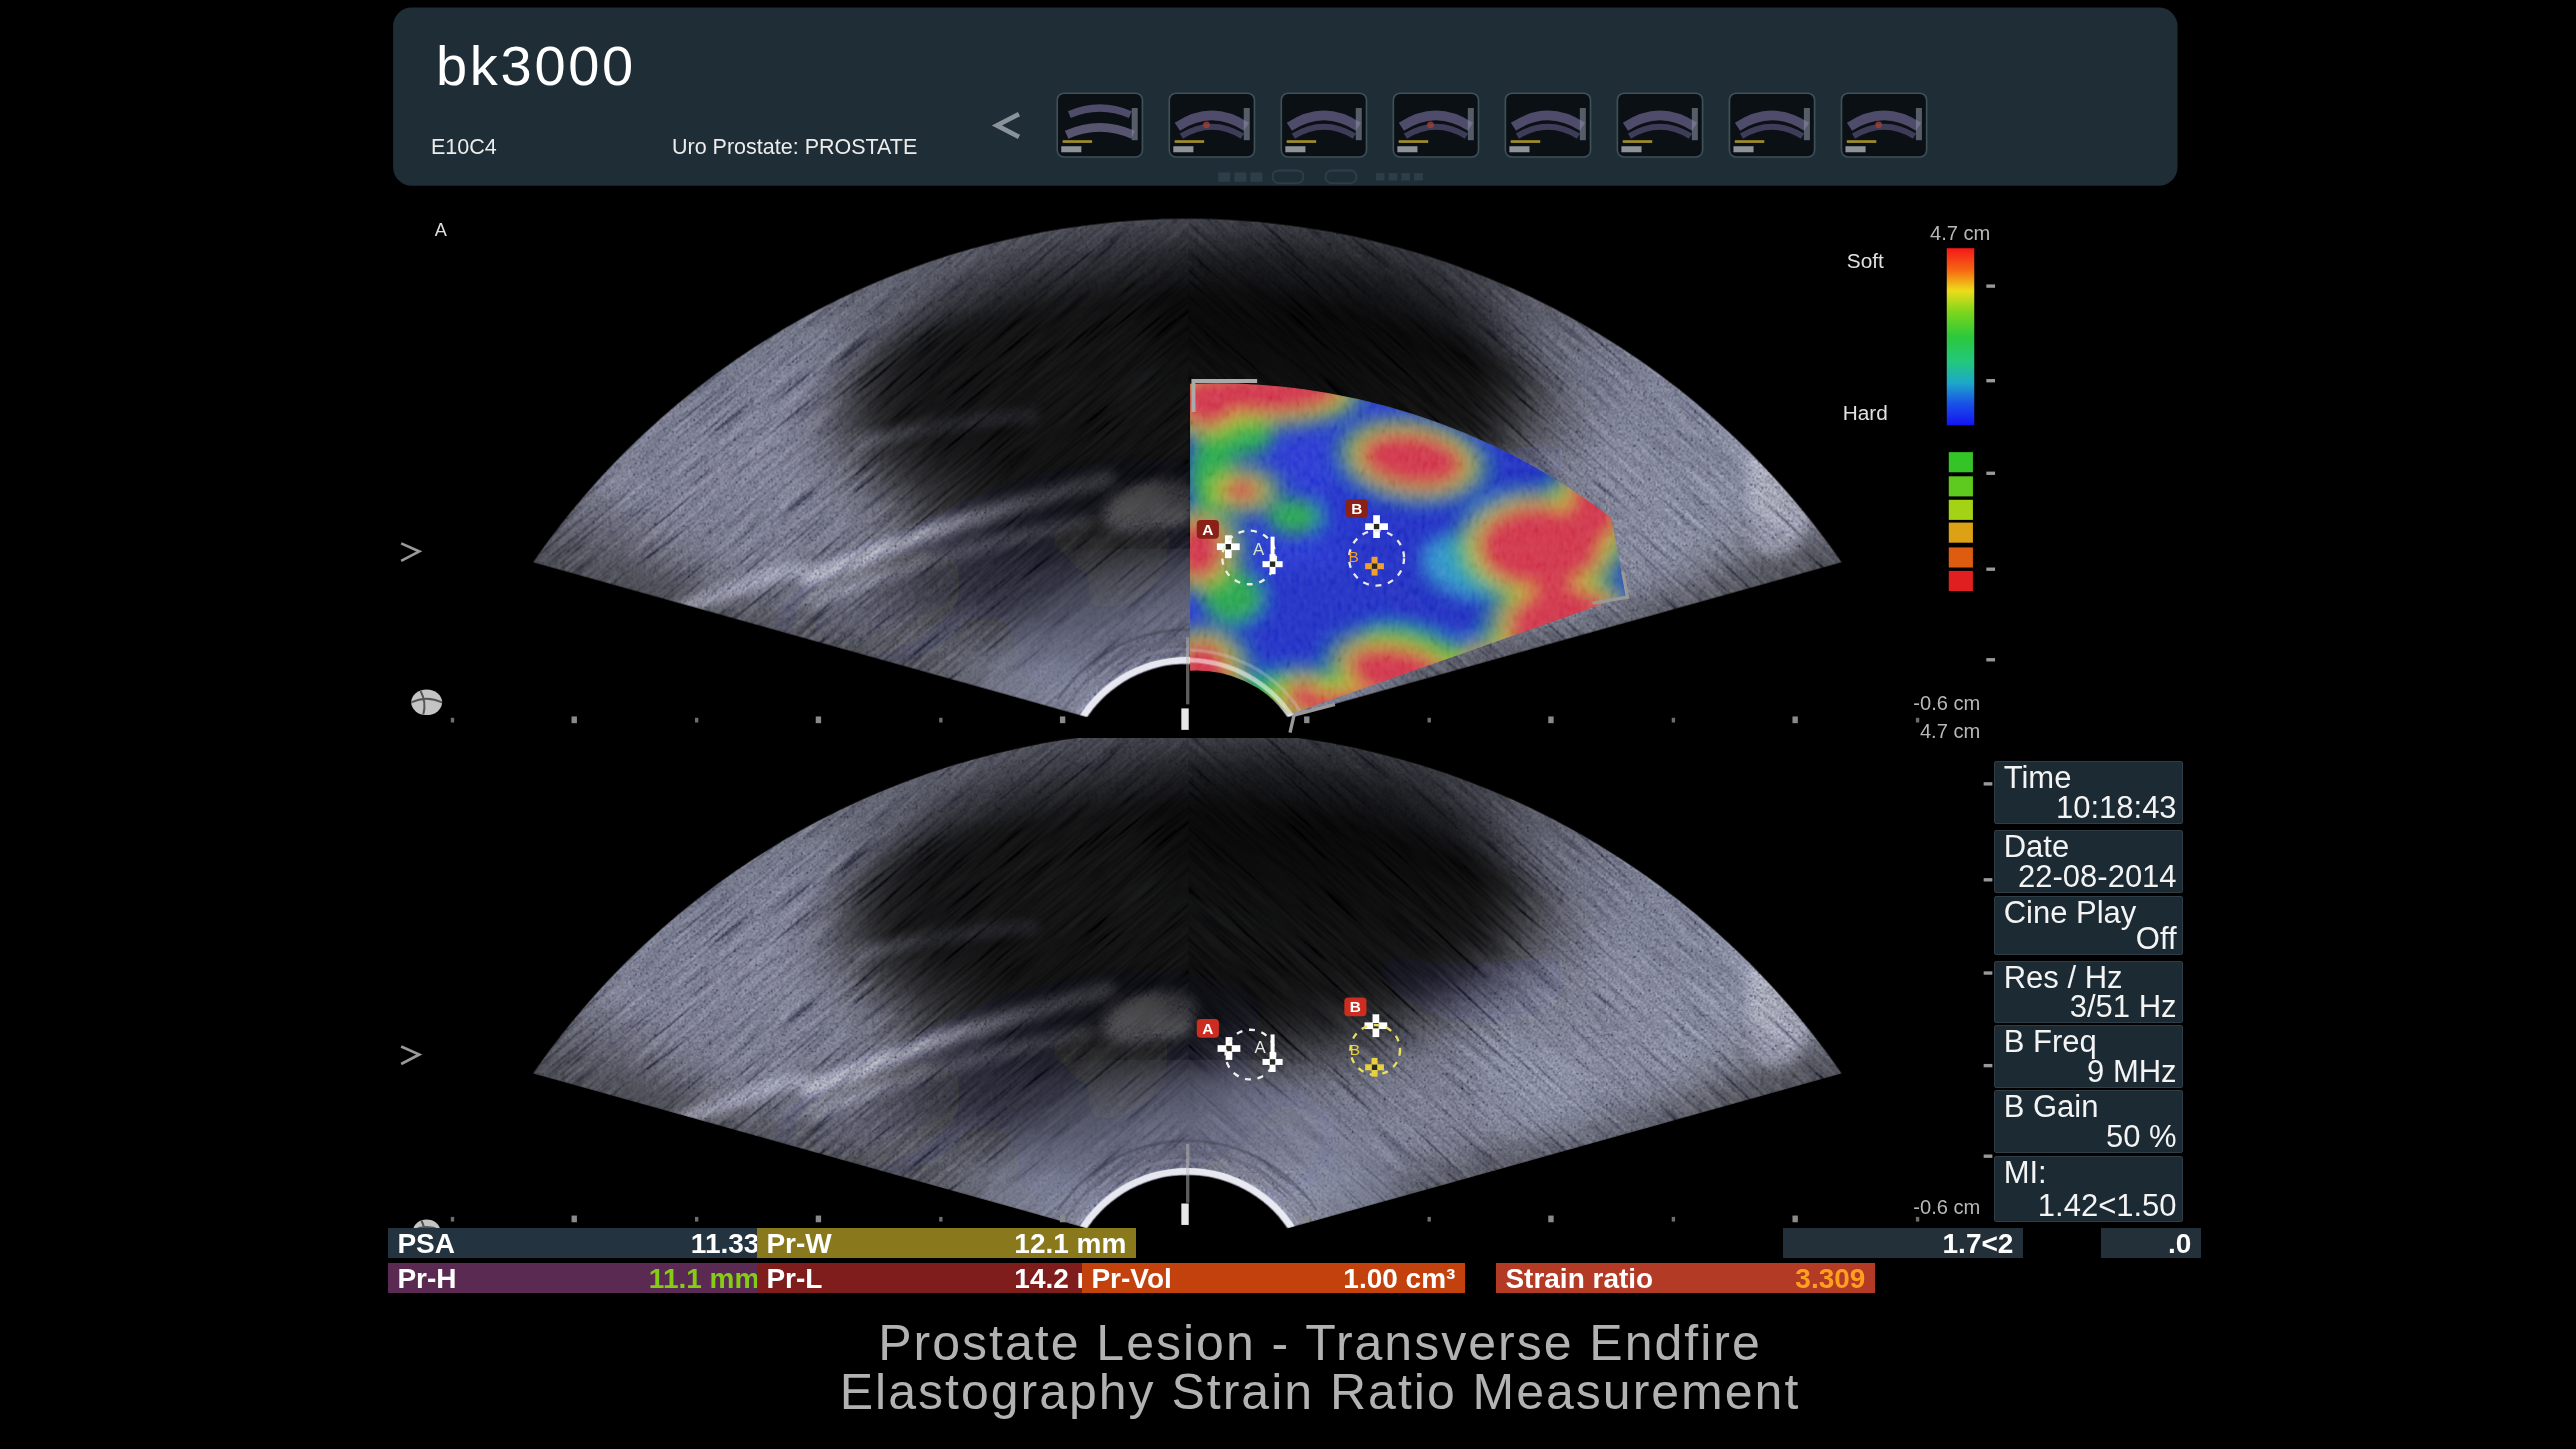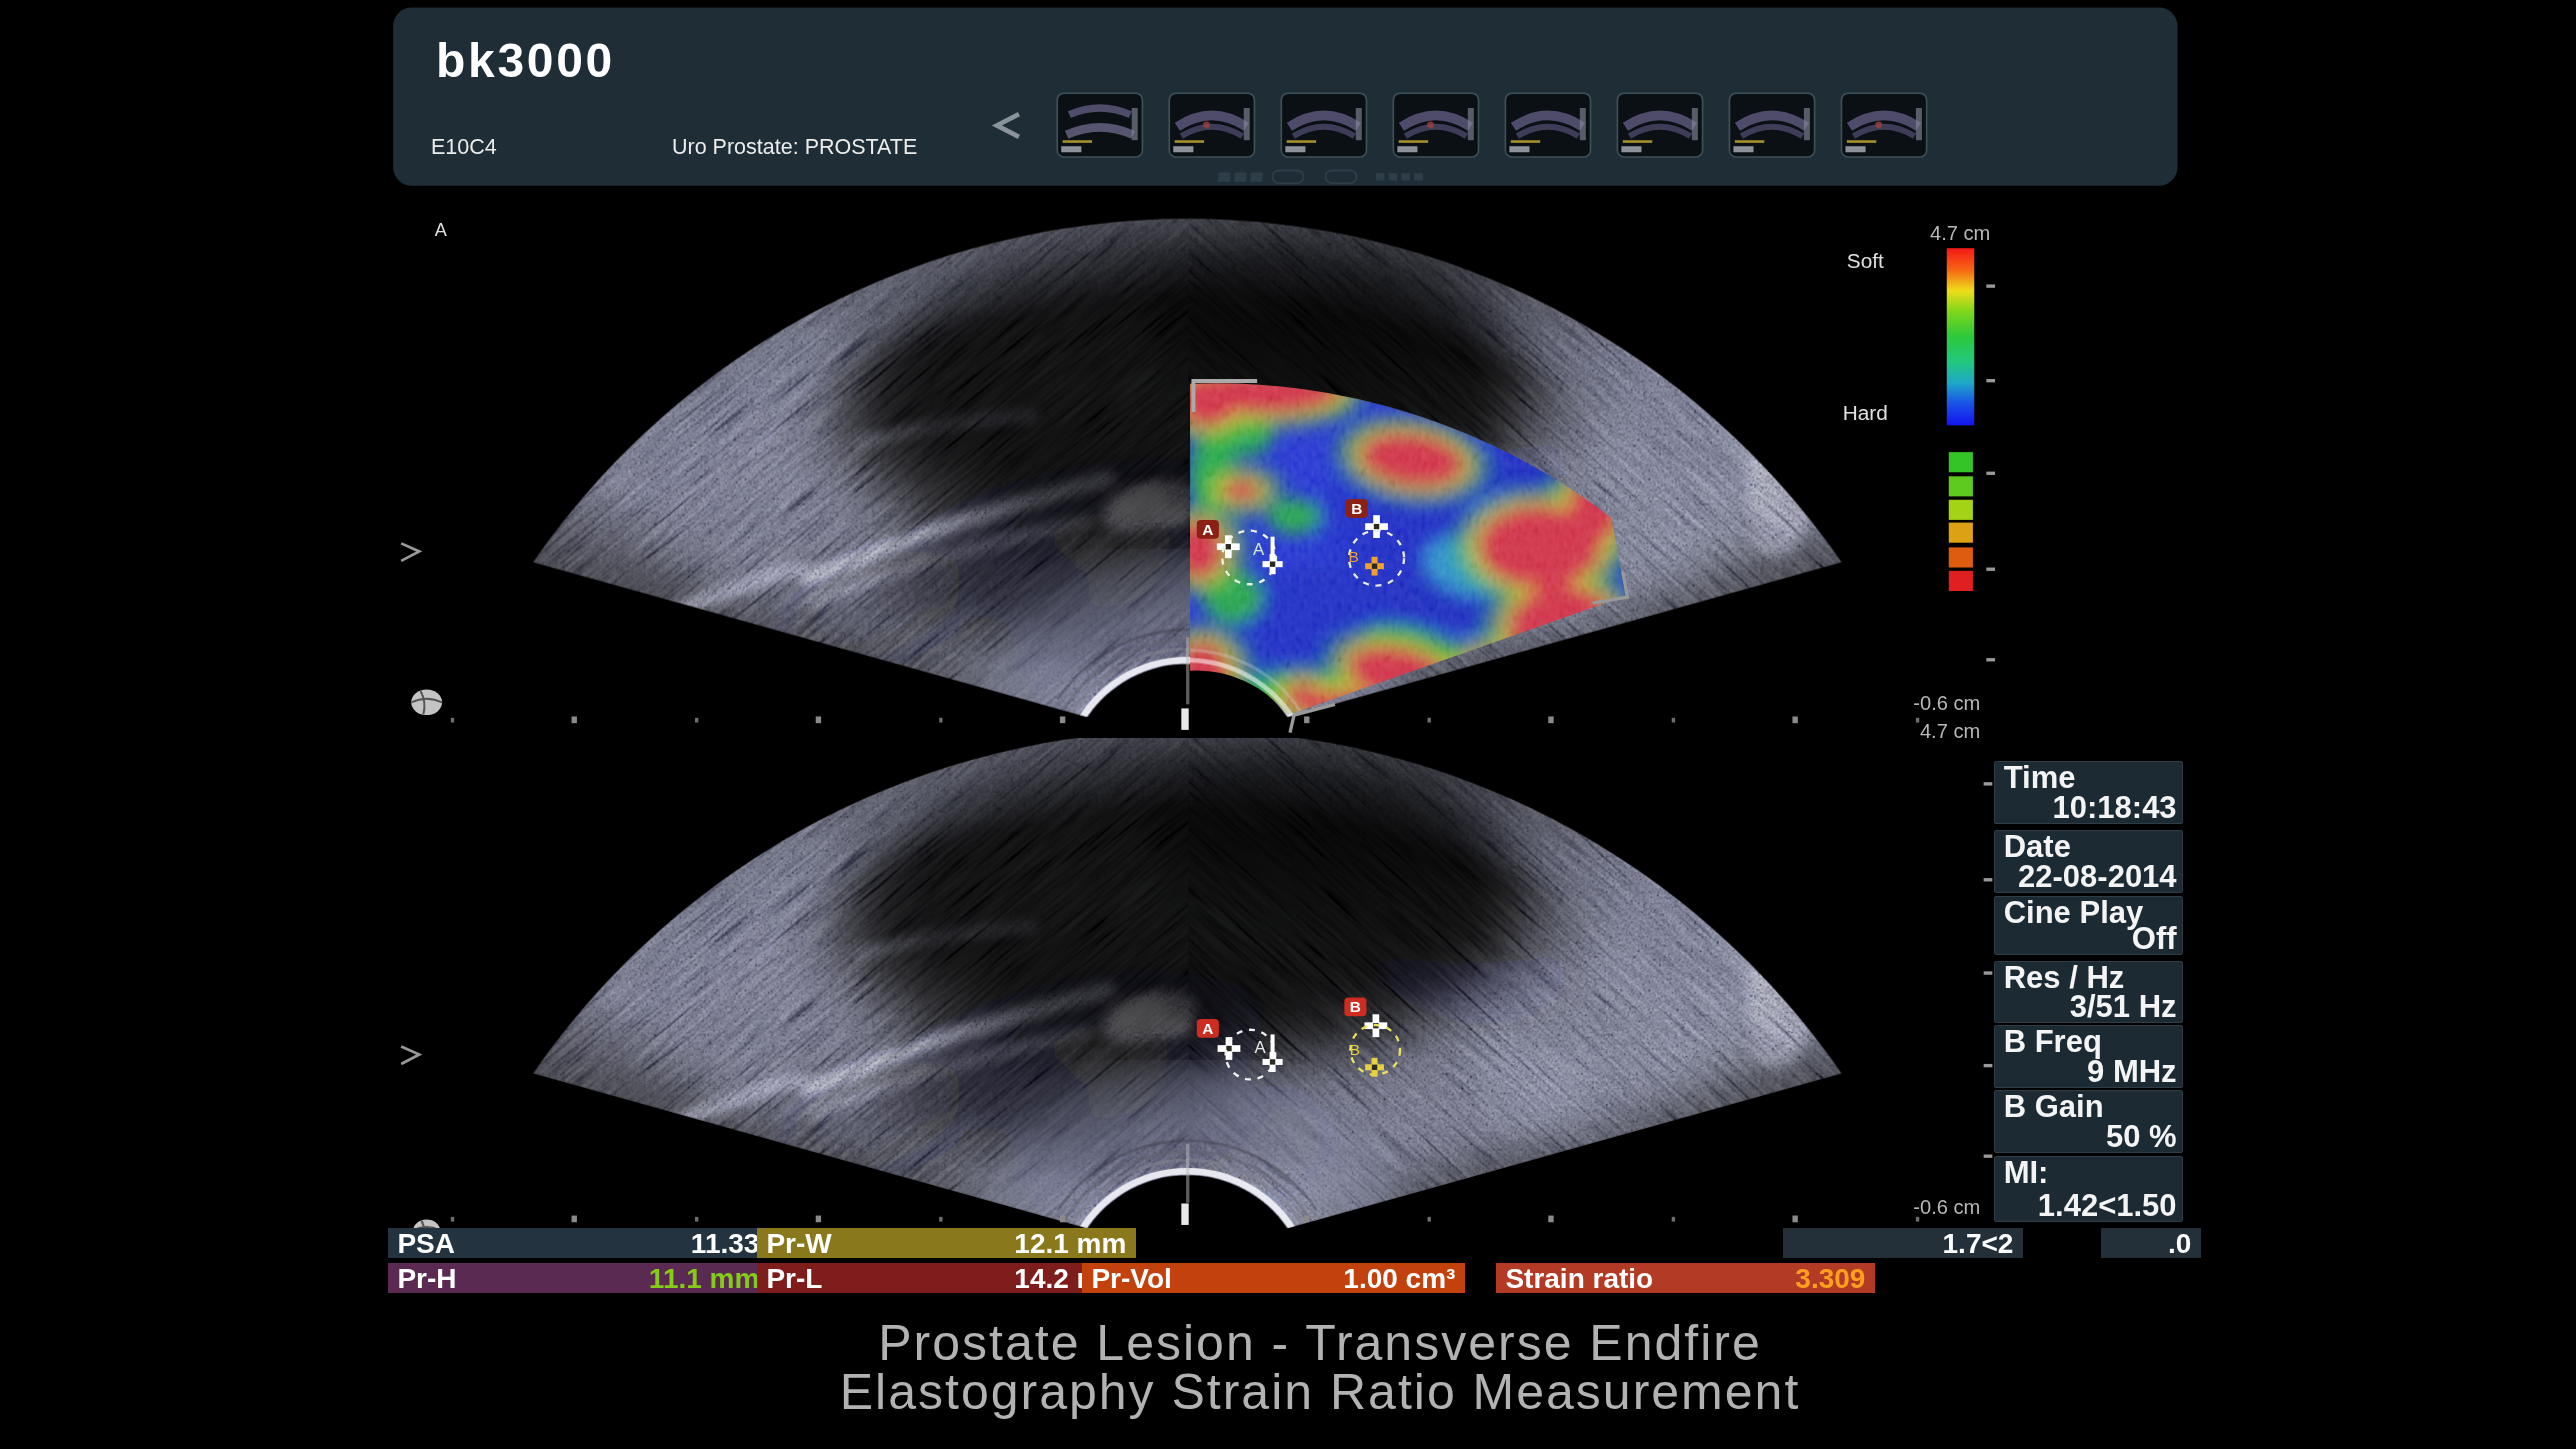--- a/index.html
+++ b/index.html
@@ -1,16 +1,16 @@
 <!DOCTYPE html>
 <html style="font-size:10.7px"><head><meta charset="utf-8"><style>
 html,body{margin:0;padding:0;background:#000;width:2576px;height:1449px;overflow:hidden}
 body{font-family:"Liberation Sans",sans-serif;position:relative}
 .abs{position:absolute}
-.ib{position:absolute;left:1994px;width:187px;background:#1b2a33;border:1.3px solid #2e3d46;border-radius:2px;color:#f4f4f4;font-weight:bold;font-size:31px}
+.ib{position:absolute;left:1994px;width:187px;background:#1b2a33;border:1.3px solid #2e3d46;border-radius:2px;color:#f4f4f4;font-weight:normal;font-size:31px}
 .ibl{position:absolute;left:8.7px;top:-1.3px;line-height:34px}
 .ibv{position:absolute;right:5.4px;bottom:-0.7px;line-height:32px}
 .mb{position:absolute;height:30px;display:flex;align-items:flex-start;padding:0 9.4px;font-size:28px;font-weight:bold}
 .title{position:absolute;width:100%;text-align:center;color:#b2b2b2;font-size:50px;letter-spacing:2px}
 </style></head><body>
 <svg width="2576" height="1449" viewBox="0 0 3840 2160" style="position:absolute;left:0;top:0" font-family="Liberation Sans, sans-serif">
 <defs>
 <clipPath id="fanClip">
         <path d="M 795 838 A 1185 1185 0 0 1 2745 838 L 1919 1069 A 180 180 0 0 0 1621 1069 Z"></path>
       </clipPath>
@@ -503,21 +503,21 @@
     </g>
     <rect x="2047" y="1525" width="8" height="8" fill="#2a2a20"></rect>
     <circle cx="2050" cy="1565" r="37" fill="none" stroke="#e8e060" stroke-width="3.5" stroke-dasharray="9 10"></circle>
     <text x="2012" y="1572" font-size="23" fill="#e8d040">B</text>
     <g stroke="#e8d040" stroke-width="9">
       <line x1="2035" y1="1591" x2="2063" y2="1591"></line>
       <line x1="2049" y1="1577" x2="2049" y2="1605"></line>
     </g>
     <rect x="2045" y="1587" width="8" height="8" fill="#2a2a20"></rect>
 </svg>
-<div class="abs" style="left:436px;top:33px;color:#fff;font-size:48px;font-weight:bold;letter-spacing:2.7px">bk3000</div>
+<div class="abs" style="left:436px;top:33px;color:#fff;font-size:56px;font-weight:normal;letter-spacing:2.7px">bk3000</div>
 <div class="abs" style="left:431px;top:135px;color:#ececec;font-size:21.5px">E10C4</div>
 <div class="abs" style="left:672px;top:135px;color:#ececec;font-size:21.5px">Uro Prostate: PROSTATE</div>
 <div class="ib" style="top:761px;height:61px">
     <div class="ibl">Time</div>
     <div class="ibv">10:18:43</div>
   </div>
 <div class="ib" style="top:830px;height:61px">
     <div class="ibl">Date</div>
     <div class="ibv">22-08-2014</div>
   </div>

